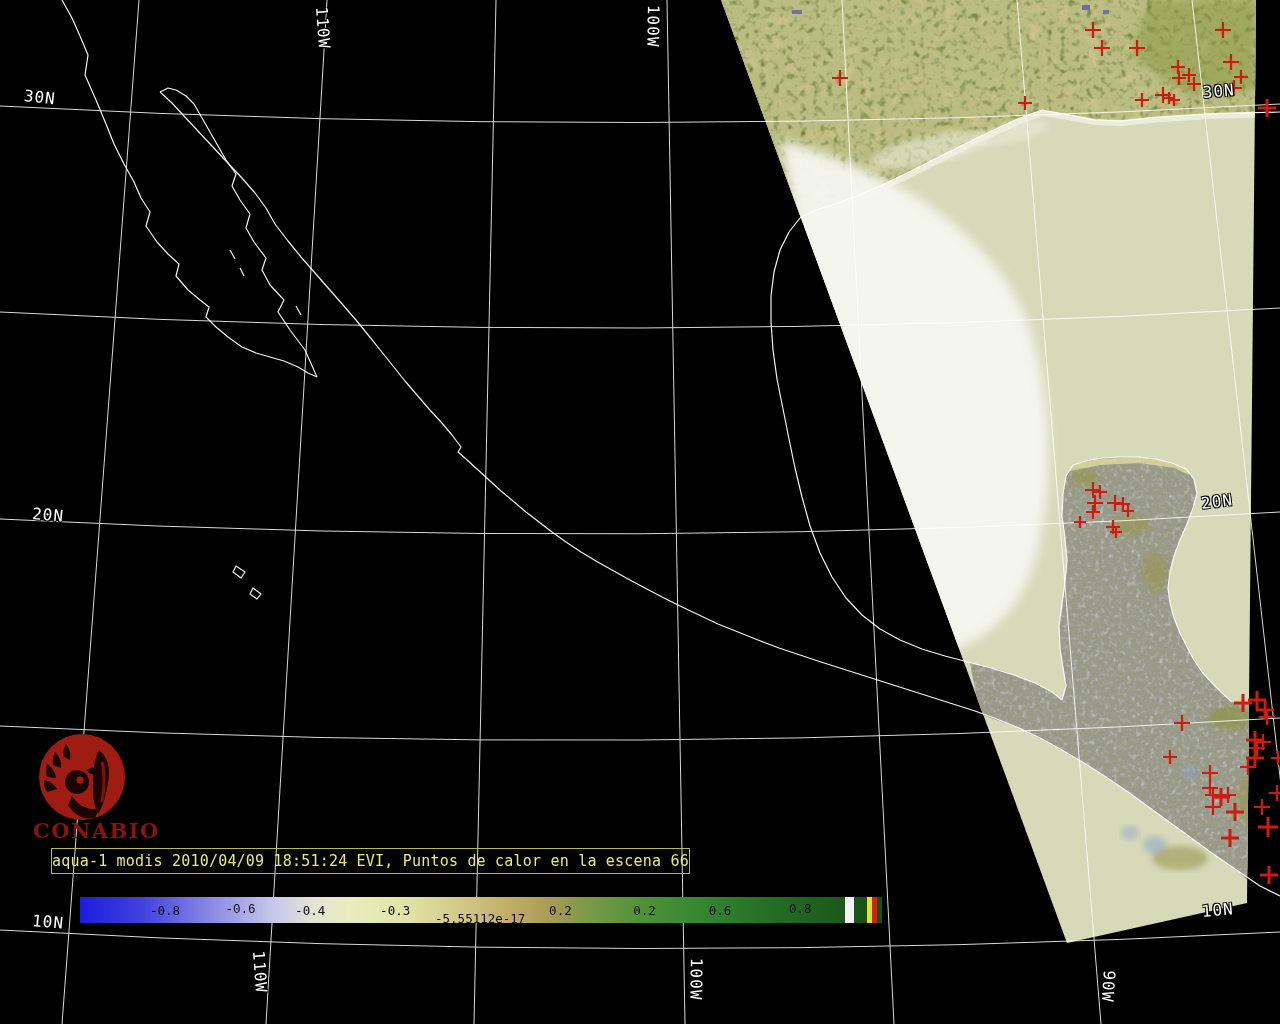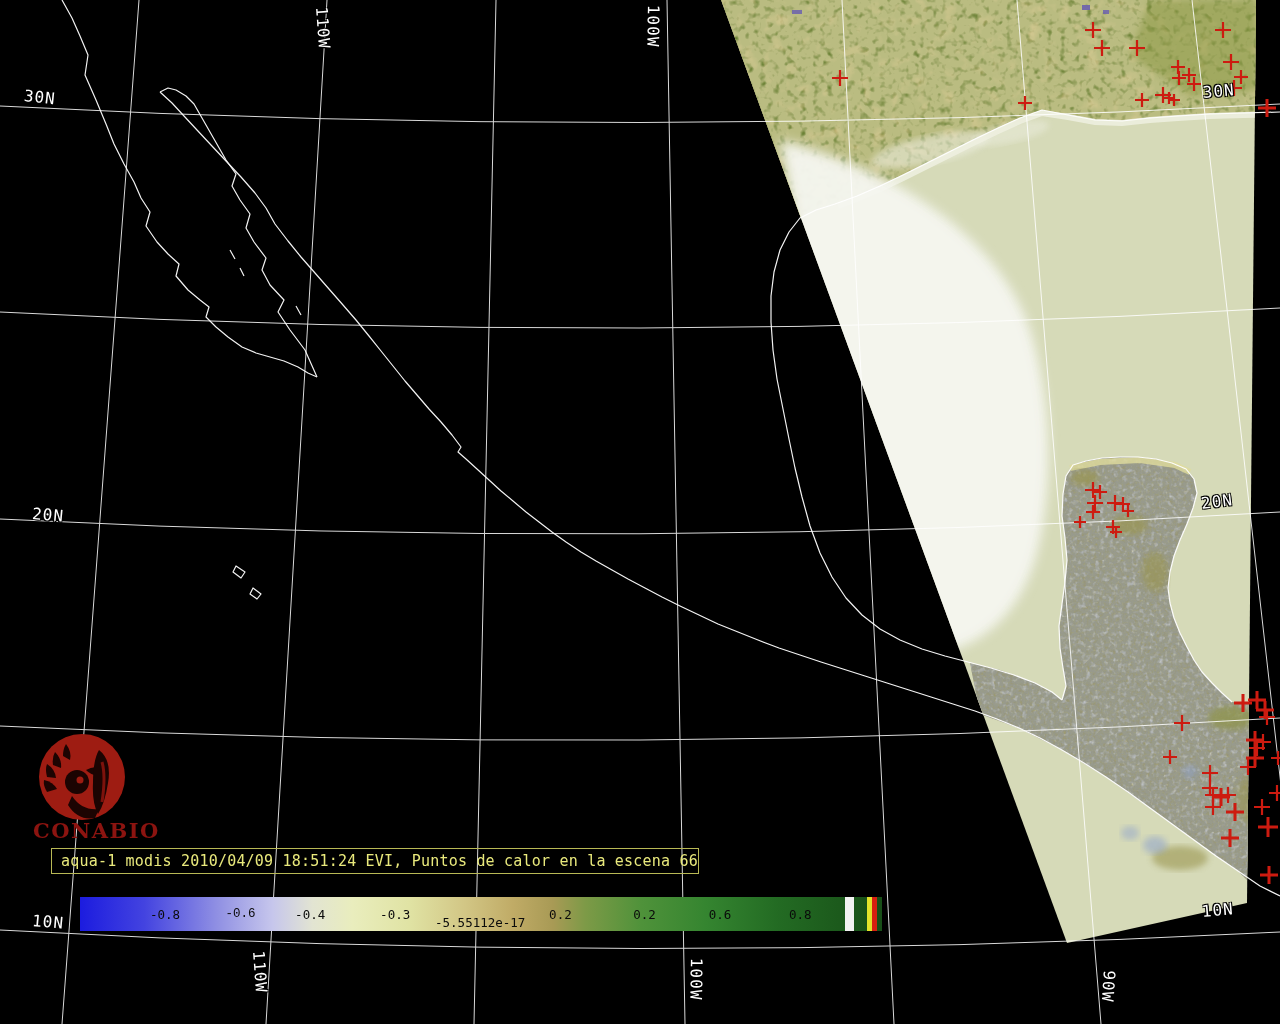--- a/index.html
+++ b/index.html
@@ -4,22 +4,22 @@
 <style>
   html,body{margin:0;padding:0;background:#000;}
   #stage{position:relative;width:1280px;height:1024px;background:#000;overflow:hidden;
          font-family:"DejaVu Sans Mono",monospace;}
   #map{position:absolute;left:0;top:0;}
   .glabel{position:absolute;white-space:nowrap;font:16px "DejaVu Sans Mono",monospace;
           color:#fff;letter-spacing:1px;transform-origin:0 0;
           text-shadow:1px 1px 0 #000,-1px -1px 0 #000,1px -1px 0 #000,-1px 1px 0 #000;}
   #caption{position:absolute;left:51px;top:848px;width:637px;height:24px;
            border:1px solid #b9b955;color:#e9e97c;font:15px "DejaVu Sans Mono",monospace;
-           line-height:24px;padding-left:9px;letter-spacing:0.2px;}
-  #colorbar{position:absolute;left:80px;top:897px;width:802px;height:34px;}
+           line-height:24px;letter-spacing:0.2px;}
+  #colorbar{position:absolute;left:80px;top:897px;width:802px;height:26px;}
   #cb-grad{position:absolute;left:0;top:0;width:100%;height:100%;}
   .cb-stripe{position:absolute;top:0;height:100%;}
   .cb-tick{position:absolute;top:50%;transform:translate(-50%,-50%);
            font:12.5px "DejaVu Sans Mono",monospace;color:#0b0b0b;white-space:nowrap;}
 </style>
 </head>
 <body>
 
 <div id="stage">
 
@@ -228,16 +228,16 @@
       <div class="cb-stripe" style="left: 787px; width: 5px; background: rgb(227, 227, 42);"></div>
       <div class="cb-stripe" style="left: 792px; width: 5px; background: rgb(216, 31, 16);"></div>
       <div class="cb-tick" style="left: 10.6%;">-0.8</div>
       <div class="cb-tick" style="left: 20%; font-family: Liberation Mono, monospace;">-0.6</div>
       <div class="cb-tick" style="left: 28.7%;">-0.4</div>
       <div class="cb-tick" style="left: 39.3%;">-0.3</div>
       <div class="cb-tick" style="left: 49.9%; margin-top: 8px;">-5.55112e-17</div>
       <div class="cb-tick" style="left: 59.9%;">0.2</div>
       <div class="cb-tick" style="left: 70.4%;">0.2</div>
       <div class="cb-tick" style="left: 79.8%;">0.6</div>
-      <div class="cb-tick" style="left: 89.8%;">0.8</div>
+      <div class="cb-tick" style="left: 89.8%; font-family: Liberation Mono, monospace;">0.8</div>
     </div>
 
 </div>
 
 </body></html>

